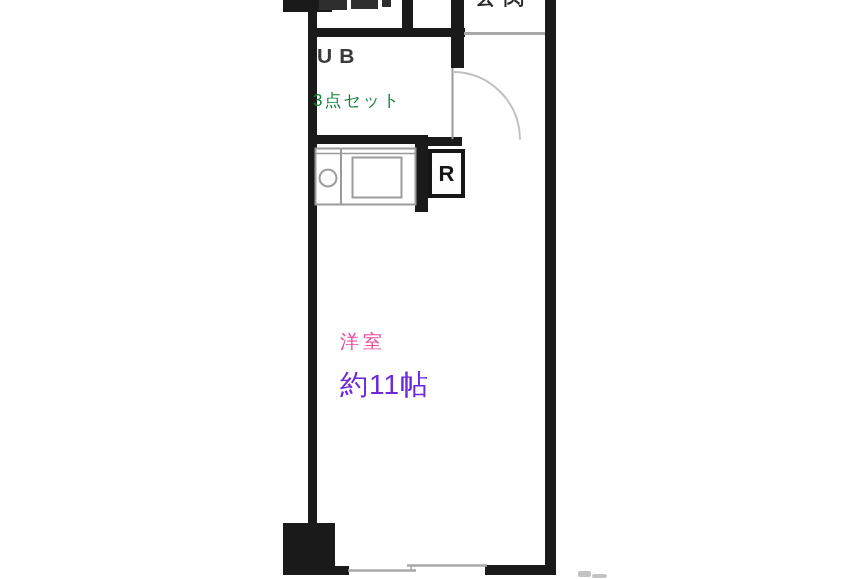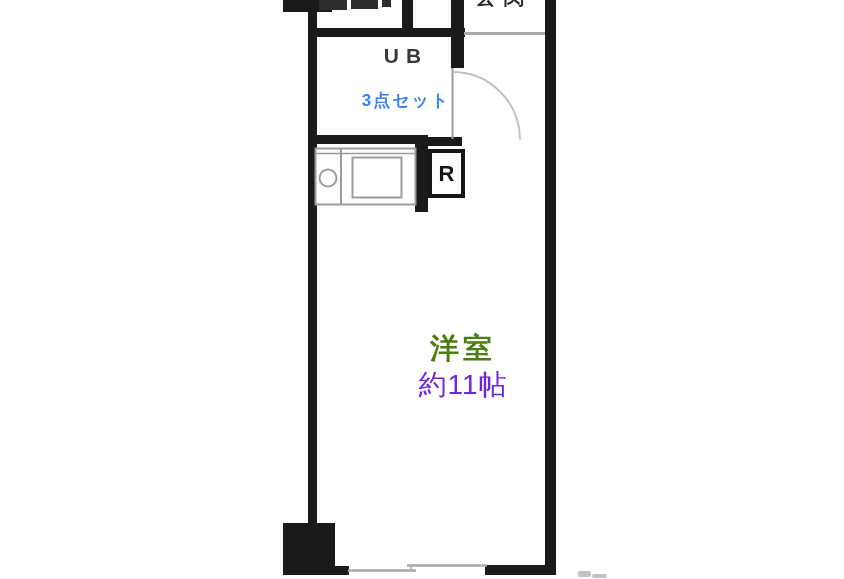--- a/index.html
+++ b/index.html
@@ -16,37 +16,35 @@
     overflow: hidden;
   }
   #plan-svg {
     position: absolute;
     left: 0;
     top: 0;
   }
   .label {
     position: absolute;
     color: #3d3d3d;
-    text-align: center;
     white-space: nowrap;
-    padding-left: 23px;
   }
   .ub-line1 {
     left: 317px; top: 44px; width: 132px;
     font-size: 21px; font-weight: 600; letter-spacing: 7px;
     color: #3a3a3a;
   }
   .ub-line2 {
     left: 313px; top: 89px; width: 140px;
-    font-size: 17px; font-weight: 700; letter-spacing: 2px;
-    color: #3b82f6;
+    font-size: 17px; font-weight: 400; letter-spacing: 2px;
+    color: #15803d;
   }
   .room-line1 {
     left: 340px; top: 329px; width: 200px;
-    font-size: 29px; letter-spacing: 4px; color: #4d7c0f; font-weight: bold;
+    font-size: 19px; letter-spacing: 4px; color: #ec4899;
   }
   .room-line2 {
     left: 340px; top: 366px; width: 200px;
     font-size: 28px; letter-spacing: 1px; color: #6d28d9;
   }
   .fridge-box {
     position: absolute;
     left: 428px; top: 149px; width: 37px; height: 49px;
     box-sizing: border-box;
     border: 4px solid #161616;

